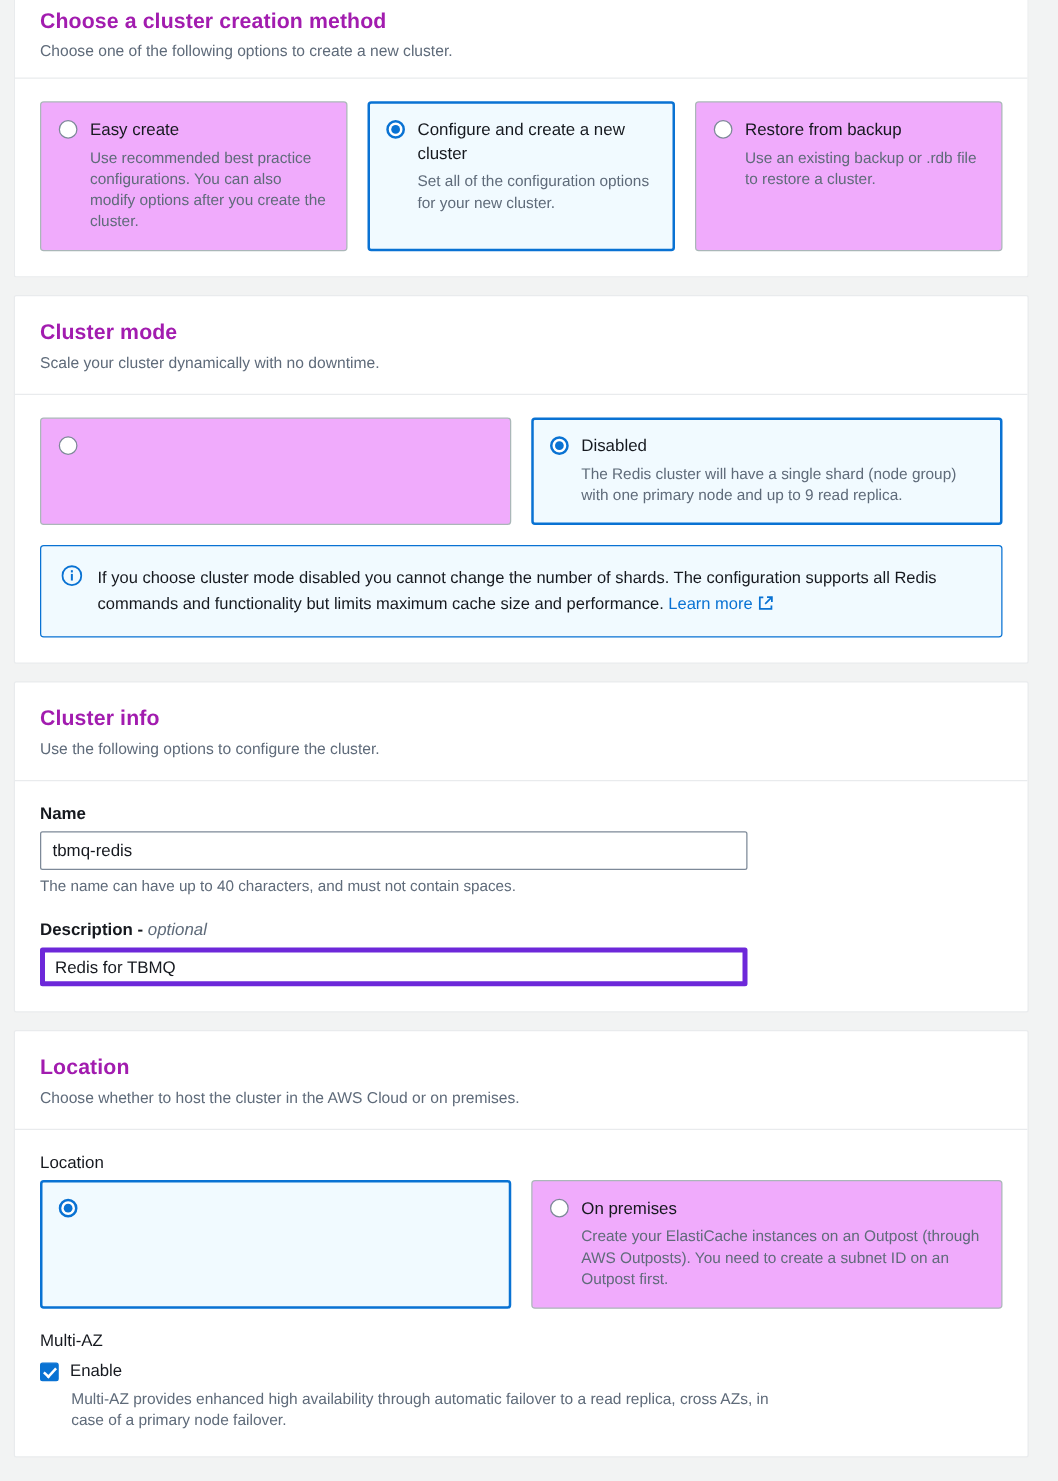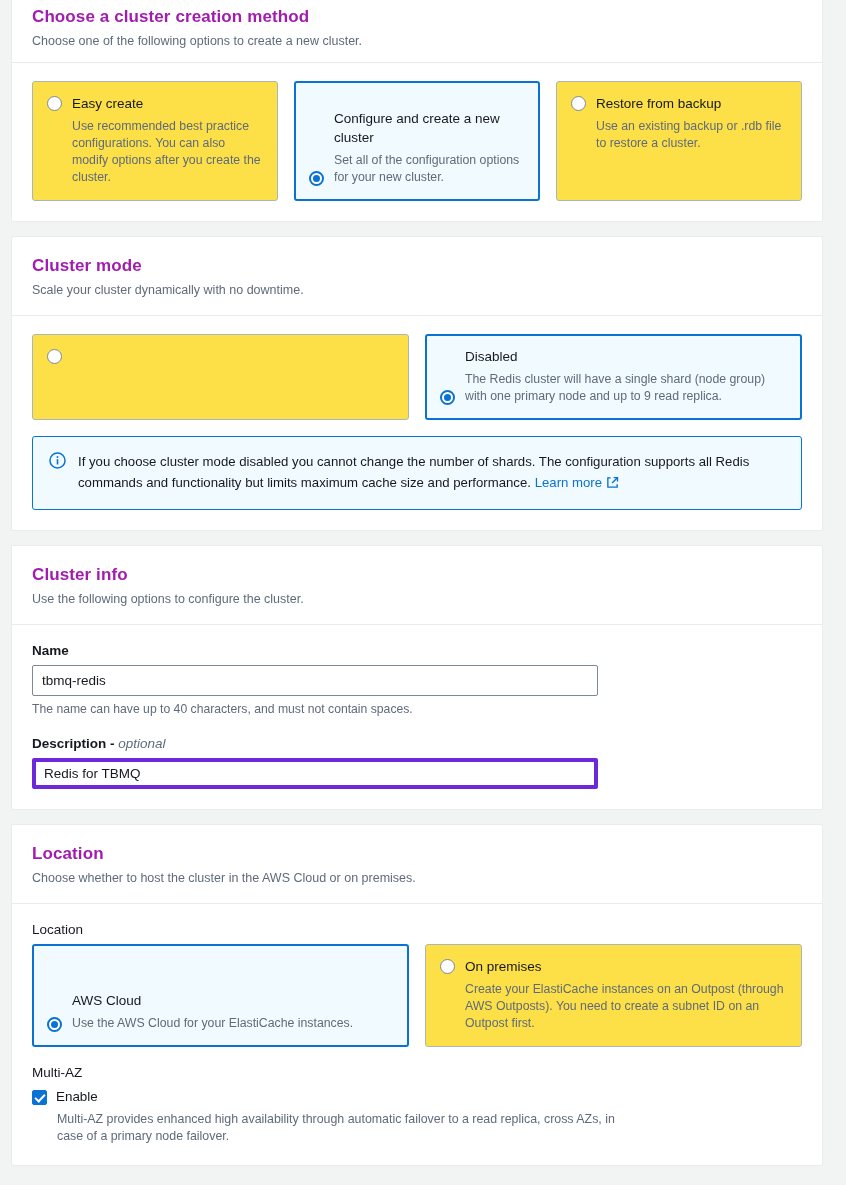--- a/index.html
+++ b/index.html
@@ -52,32 +52,31 @@
 
   
   .tile-row {
     display: flex;
     gap: 16px;
   }
   .tile {
     flex: 1;
     border: 1px solid #aab7b8;
     border-radius: 3px;
-    background: #fde047;
+    background: #f0abfc;
     padding: 12px 14px 14px 14px;
     display: flex;
     gap: 10px;
     align-items: flex-start;
     min-height: 110px;
   }
   .tile.selected {
     border: 2px solid #0972d3;
     background: #f1faff;
     padding: 11px 13px 13px 13px;
-    align-items: flex-end;
   }
   .tile-text { flex: 1; }
   .tile-label {
     font-size: 13.5px;
     color: #16191f;
     line-height: 19px;
     margin-bottom: 5px;
   }
   .tile-desc {
     font-size: 12.3px;
@@ -317,24 +316,20 @@
     <div class="card-head" style="padding-top:18px;padding-bottom:16px">
       <h2 class="card-title">Location</h2>
       <p class="card-sub">Choose whether to host the cluster in the AWS Cloud or on premises.</p>
     </div>
     <div class="divider"></div>
     <div class="card-body">
       <p class="field-label" style="font-weight:normal">Location</p>
       <div class="tile-row two">
         <div class="tile selected">
           <span class="radio on"></span>
-          <span class="tile-text">
-            <span class="tile-label" style="display:block">AWS Cloud</span>
-            <span class="tile-desc" style="display:block">Use the AWS Cloud for your ElastiCache instances.</span>
-          </span>
         </div>
         <div class="tile">
           <span class="radio"></span>
           <span class="tile-text">
             <span class="tile-label" style="display:block">On premises</span>
             <span class="tile-desc" style="display:block">Create your ElastiCache instances on an Outpost (through AWS Outposts). You need to create a subnet ID on an Outpost first.</span>
           </span>
         </div>
       </div>
 

